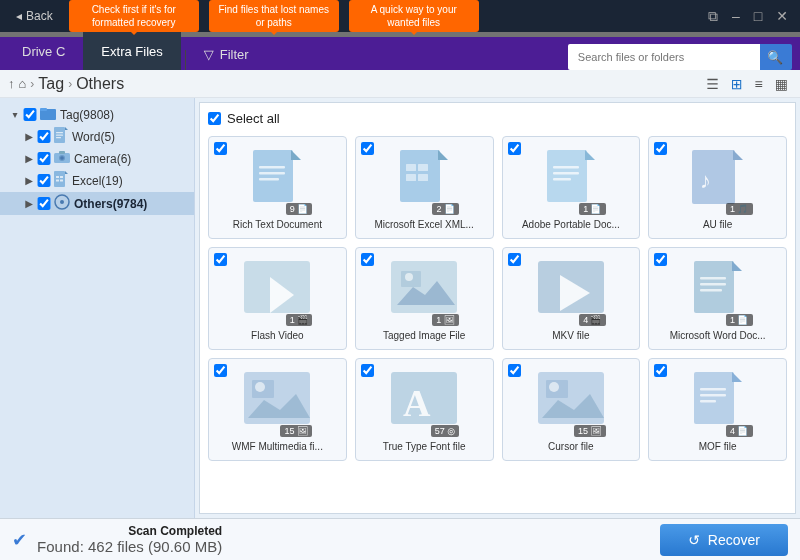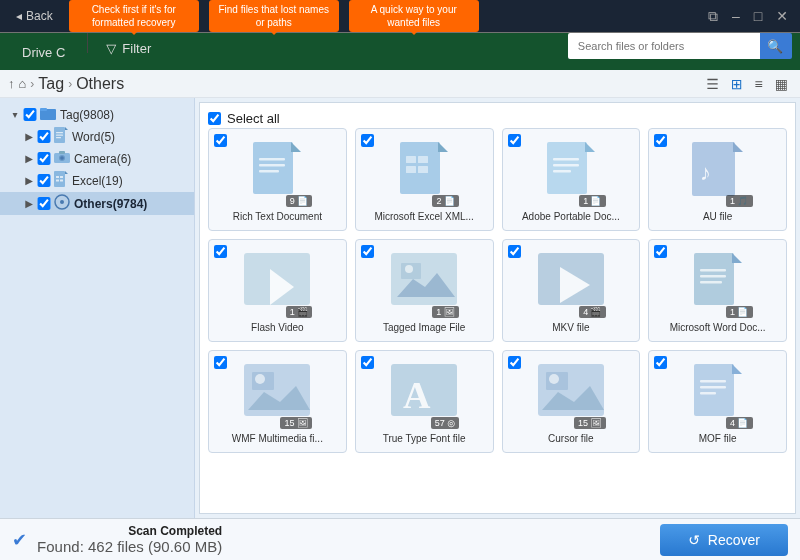--- a/index.html
+++ b/index.html
@@ -44,26 +44,26 @@
     }
     .title-bar-controls {
       display: flex; gap: 6px; margin-left: auto;
     }
     .title-bar-controls span {
       color: #aaa; cursor: pointer; font-size: 14px; padding: 0 4px;
     }
 
     
     .nav-bar {
-      background: #14532d;
+      background: #4c1d95;
       height: 38px;
       display: flex;
-      align-items: flex-start;
+      align-items: flex-end;
       padding: 0 0 0 4px;
-      border-top: 1px solid #737373;
+      border-top: 5px solid #737373;
     }
     .nav-tab {
       color: #ddd;
       padding: 8px 18px;
       cursor: pointer;
       font-size: 13px;
       white-space: nowrap;
       height: 38px;
       display: flex; align-items: center;
     }
@@ -152,21 +152,21 @@
     .content-area {
       flex: 1;
       background: #fff;
       border: 1px solid #ccd8e4;
       margin: 4px;
       overflow-y: auto;
       padding: 8px;
     }
     .select-all-row {
       display: flex; align-items: center; gap: 6px;
-      margin-bottom: 2px;
+      margin-bottom: 10px;
     }
     .select-all-label { font-size: 13px; color: #222; }
 
     .file-grid {
       display: grid;
       grid-template-columns: repeat(4, 1fr);
       gap: 8px;
     }
     .file-card {
       border: 1px solid #ccd8e6;
@@ -263,20 +263,23 @@
     <span>–</span>
     <span>□</span>
     <span>✕</span>
   </div>
 </div>
 
 <div class="nav-bar">
   <div class="nav-tab">
     <span>Drive C</span>
   </div>
+  <div class="nav-tab active">
+    <span>Extra Files</span>
+  </div>
   <div class="nav-divider"></div>
   <div class="nav-filter">
     <span>▽</span>
     <span>Filter</span>
   </div>
   <div class="nav-search-area">
     <input type="text" class="nav-search-input" placeholder="Search files or folders" style="">
     <button class="nav-search-btn">🔍</button>
   </div>
 </div>

